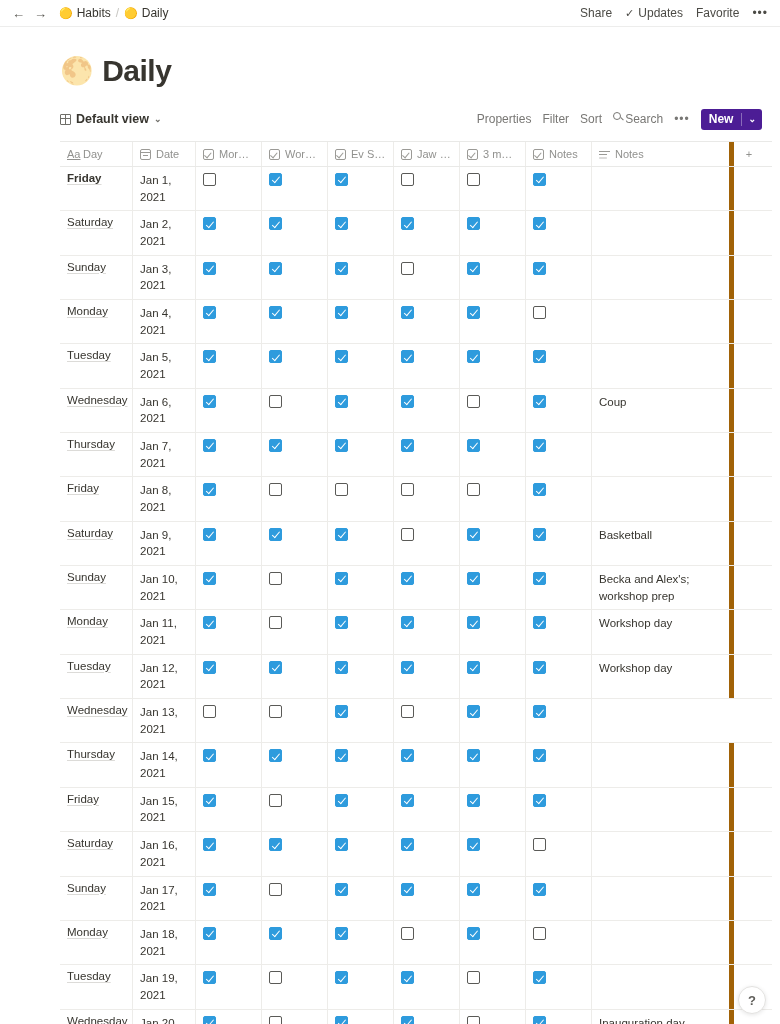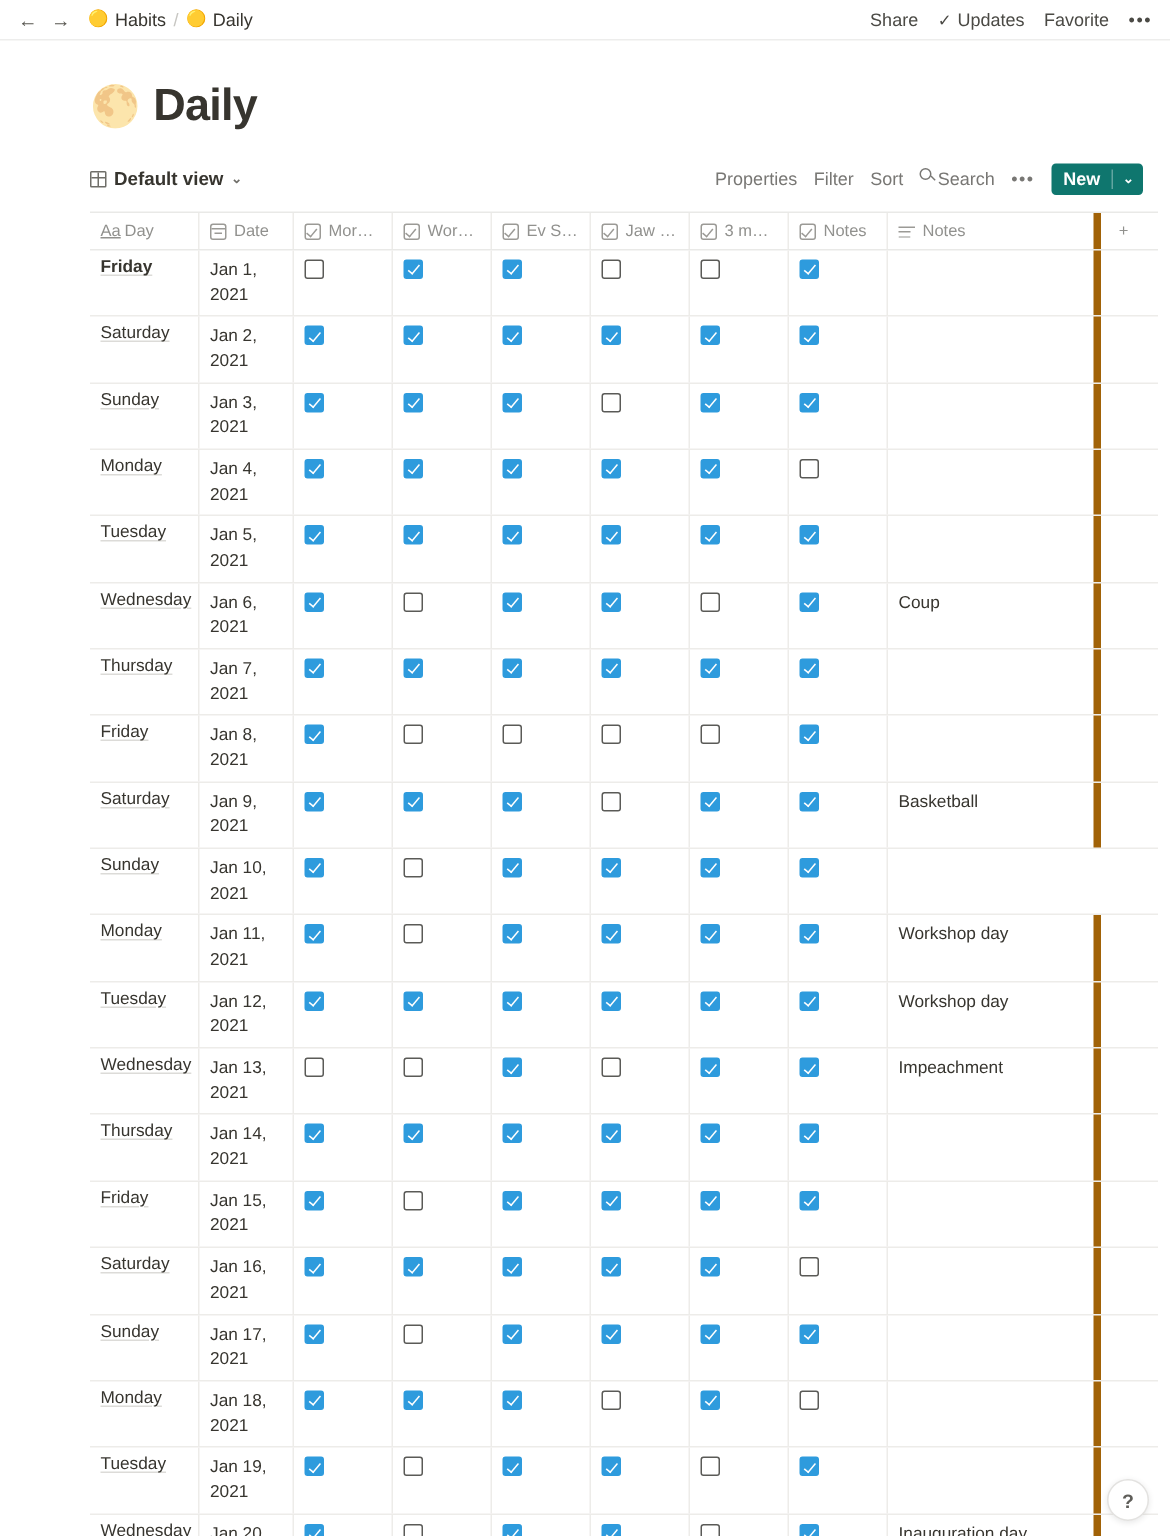--- a/index.html
+++ b/index.html
@@ -142,21 +142,21 @@
   }
   .mag::after {
     content:''; position:absolute;
     width: 3.5px; height: 1.3px; background: #787774;
     transform: rotate(45deg);
     right: -3px; bottom: 0px;
   }
   .new-btn {
     display: flex;
     align-items: center;
-    background: #0f766e;
+    background: #4c1d95;
     color: #fff;
     font-size: 12px;
     font-weight: bold;
     border-radius: 3px;
     height: 21px;
     cursor: pointer;
     overflow: hidden;
   }
   .new-btn .lbl { padding: 0 8px; }
   .new-btn .sep {
@@ -678,20 +678,23 @@
           </div>
           <div class="cell c-chk">
             <span class="cb on"></span>
           </div>
           <div class="cell c-chk">
             <span class="cb on"></span>
           </div>
           <div class="cell c-chk">
             <span class="cb on"></span>
           </div>
+          <div class="cell c-notes">
+            <span class="notes-txt">Becka and Alex's; workshop prep</span>
+          </div>
           <div class="cell c-plus"></div>
         </div>
         <div class="trow">
           <div class="cell c-day">
             <span class="day-txt">Monday</span>
           </div>
           <div class="cell c-date">
             <span class="date-txt">Jan 11, 2021</span>
           </div>
           <div class="cell c-chk">
@@ -764,23 +767,20 @@
             <span class="cb on"></span>
           </div>
           <div class="cell c-chk">
             <span class="cb off"></span>
           </div>
           <div class="cell c-chk">
             <span class="cb on"></span>
           </div>
           <div class="cell c-chk">
             <span class="cb on"></span>
-          </div>
-          <div class="cell c-notes">
-            <span class="notes-txt">Impeachment</span>
           </div>
           <div class="cell c-plus"></div>
         </div>
         <div class="trow">
           <div class="cell c-day">
             <span class="day-txt">Thursday</span>
           </div>
           <div class="cell c-date">
             <span class="date-txt">Jan 14, 2021</span>
           </div>

